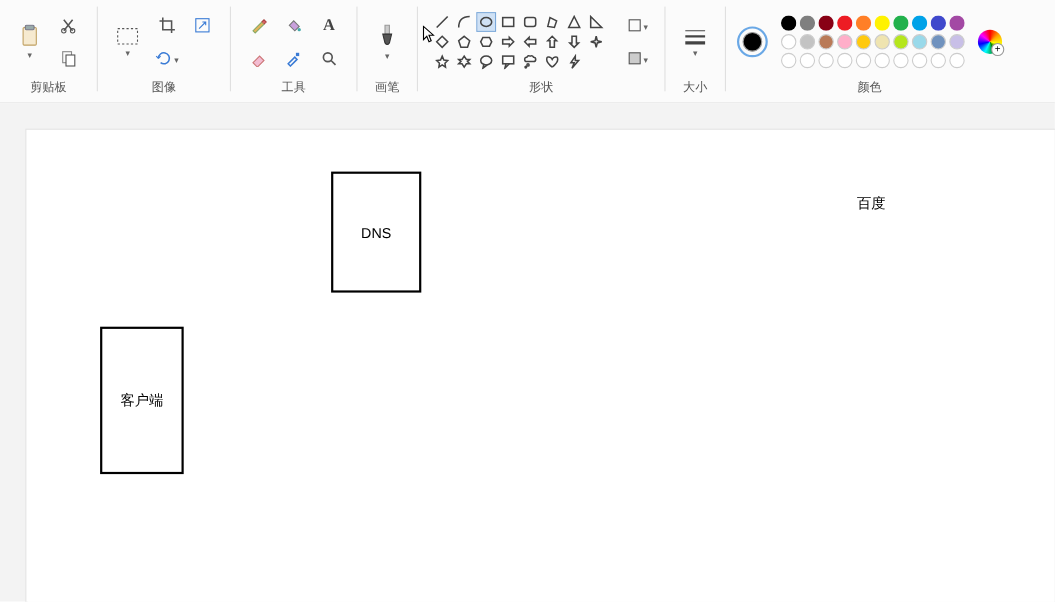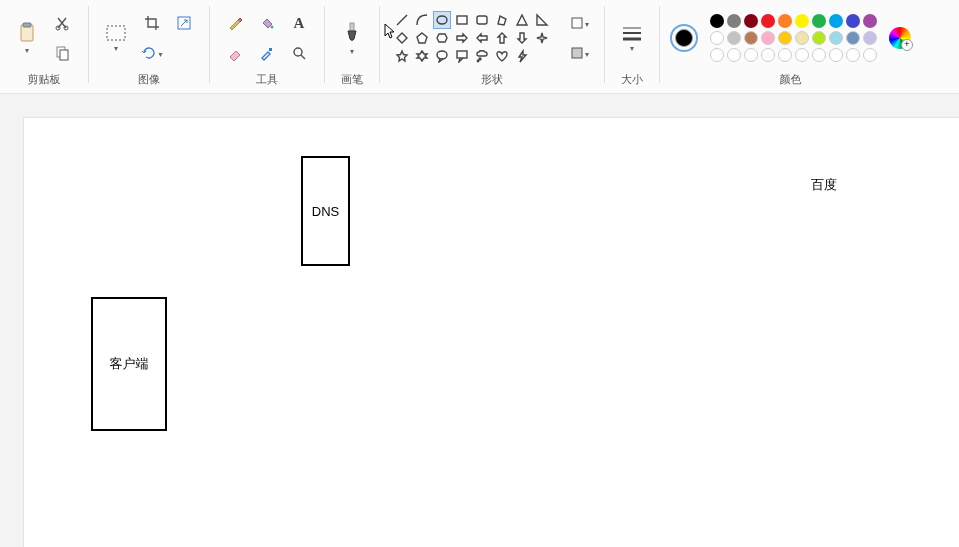--- a/index.html
+++ b/index.html
@@ -410,25 +410,25 @@
 
 </div>
 
 <div class="canvas-area">
   <div class="canvas">
 
     <div class="box" style="left:67px; top:179px; width:76px; height:134px;justify-content:center;">
       <span>客户端</span>
     </div>
 
-    <div class="box" style="left:277px; top:38px; width:49px; height:110px;text-align:right;">
+    <div class="box" style="left:277px; top:38px; width:82px; height:110px;text-align:right;">
       <span>DNS</span>
     </div>
 
 
-    <div class="freetext" style="left:755px; top:58px;margin-left:32px;">百度</div>
+    <div class="freetext" style="left:755px; top:58px;">百度</div>
 
 
   </div>
 </div>
 <svg class="cursor" style="left:383px; top:23px;" viewBox="0 0 12 18">
     <path d="M1 1 L1 13 L4 10 L6 15 L8 14 L6 9 L10 9 Z" fill="#fff" stroke="#000" stroke-width="1"></path>
   </svg>
 
 </body></html>

